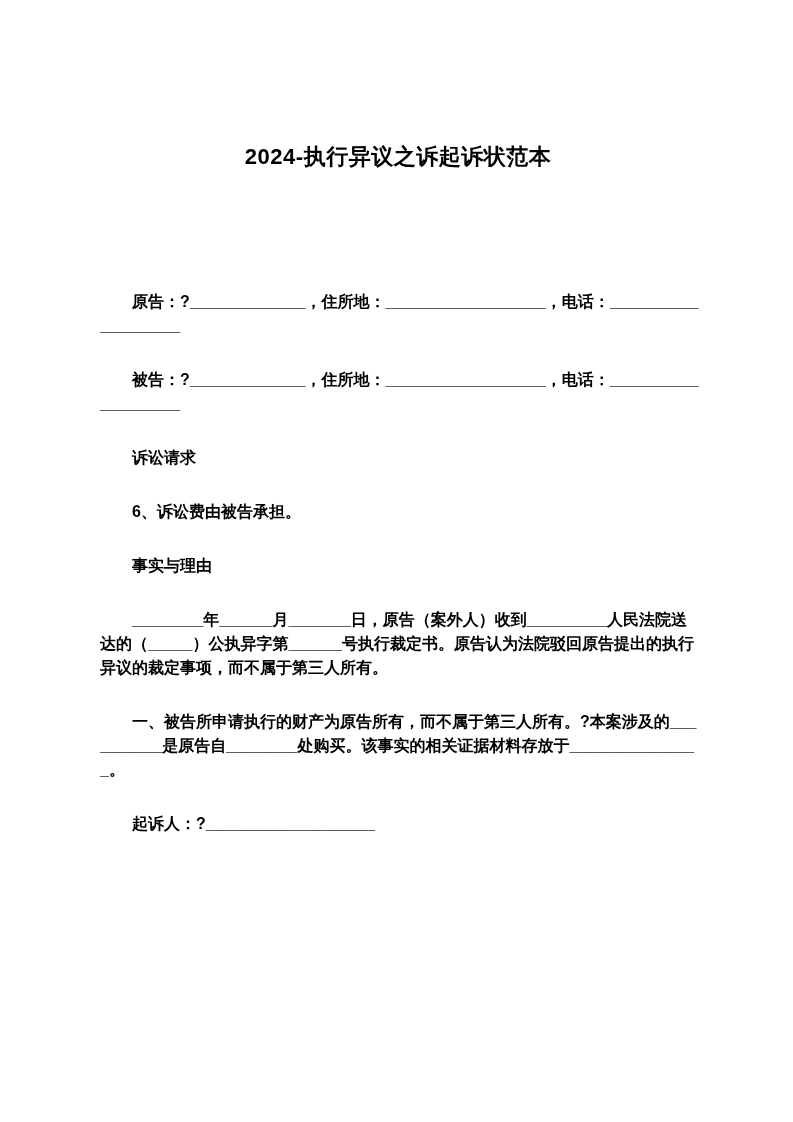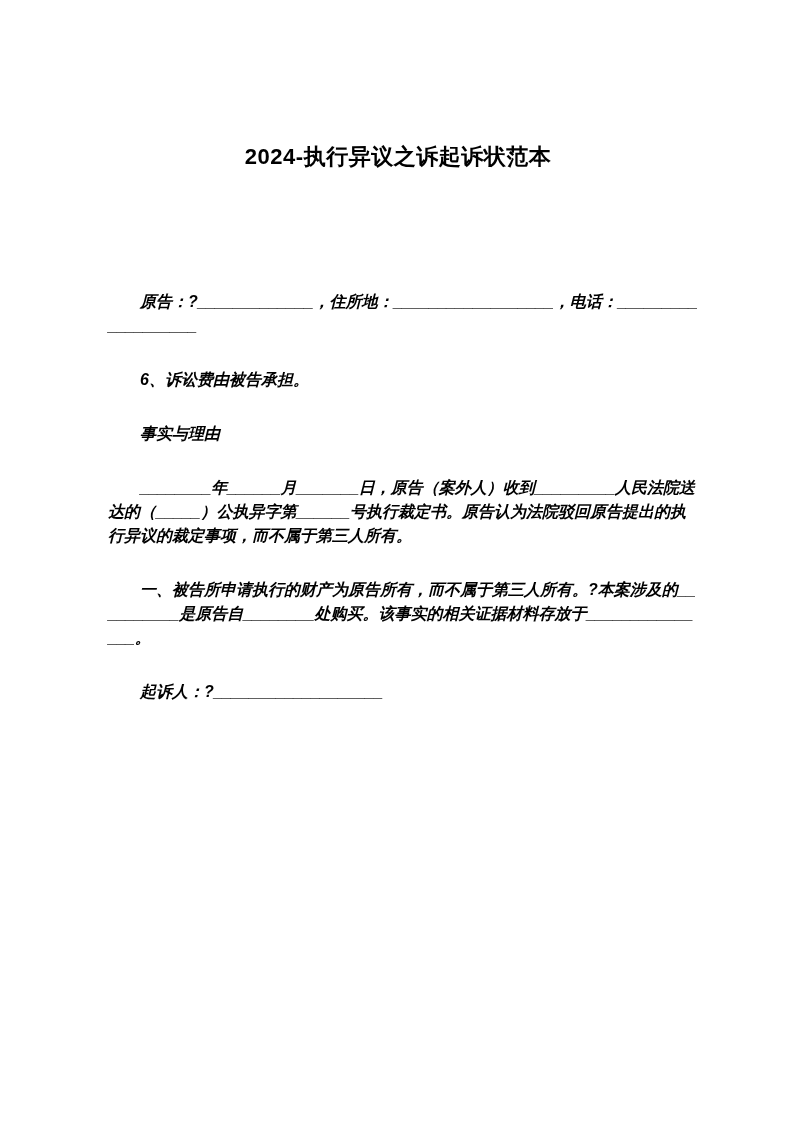--- a/index.html
+++ b/index.html
@@ -24,25 +24,24 @@
   }
   .doc-title {
     font-size: 22px;
     line-height: 31px;
     font-weight: 700;
     text-align: center;
     margin: 0 0 118px 0;
     letter-spacing: 0.5px;
   }
   .para {
-    margin: 0 0 30px 12px;
+    margin: 0 0 30px 4px;
     text-indent: 2em;
     word-break: break-all;
     white-space: normal;
-    font-style: italic;
   }
   .page-number {
     position: absolute;
     left: 0;
     right: 0;
     top: 1046px;
     text-align: center;
     font-weight: 400;
     font-size: 15px;
     line-height: 22px;
@@ -50,22 +49,24 @@
 </style>
 </head>
 <body>
 
 <div class="page">
 
   <h1 class="doc-title">2024-执行异议之诉起诉状范本</h1>
 
   <p class="para">原告：?_____________，住所地：__________________，电话：___________________</p>
 
+  <p class="para">被告：?_____________，住所地：__________________，电话：___________________</p>
 
 
+  <p class="para">诉讼请求</p>
 
   <p class="para">6、诉讼费由被告承担。</p>
 
   <p class="para">事实与理由</p>
 
   <p class="para">________年______月_______日，原告（案外人）收到_________人民法院送达的（_____）公执异字第______号执行裁定书。原告认为法院驳回原告提出的执行异议的裁定事项，而不属于第三人所有。</p>
 
   <p class="para">一、被告所申请执行的财产为原告所有，而不属于第三人所有。?本案涉及的__________是原告自________处购买。该事实的相关证据材料存放于_______________。</p>
 
 

